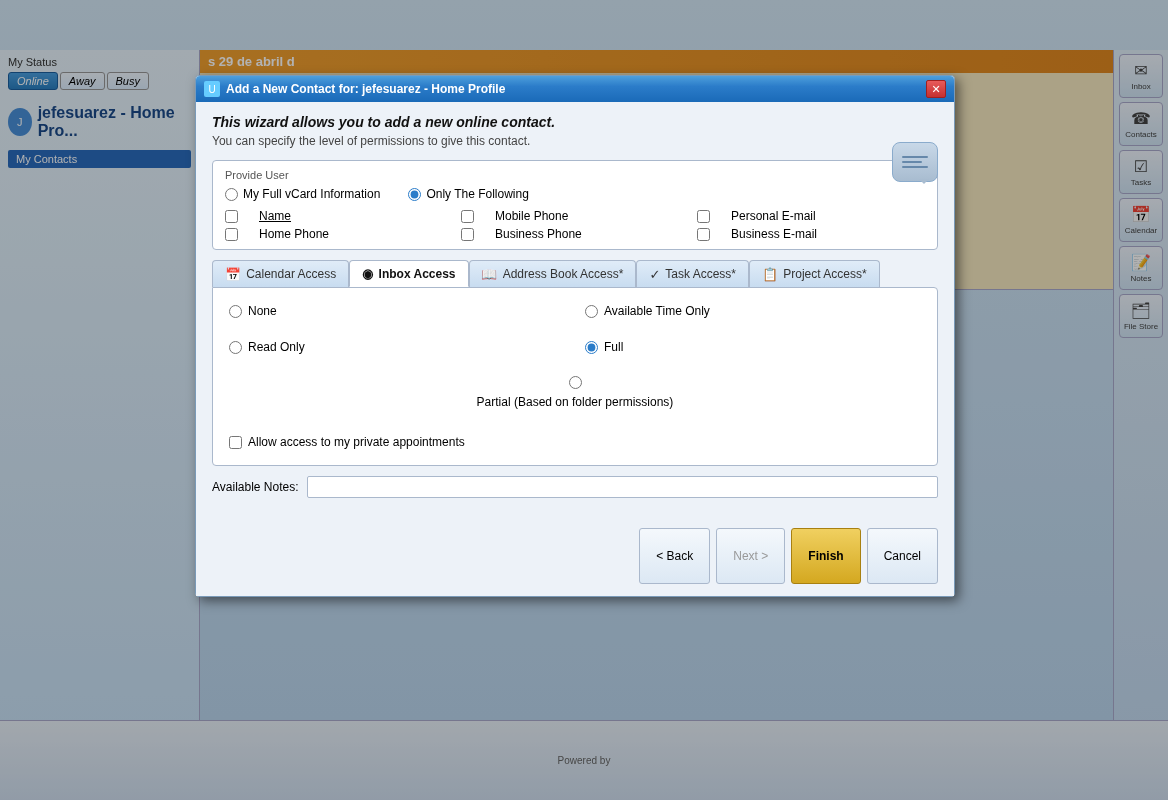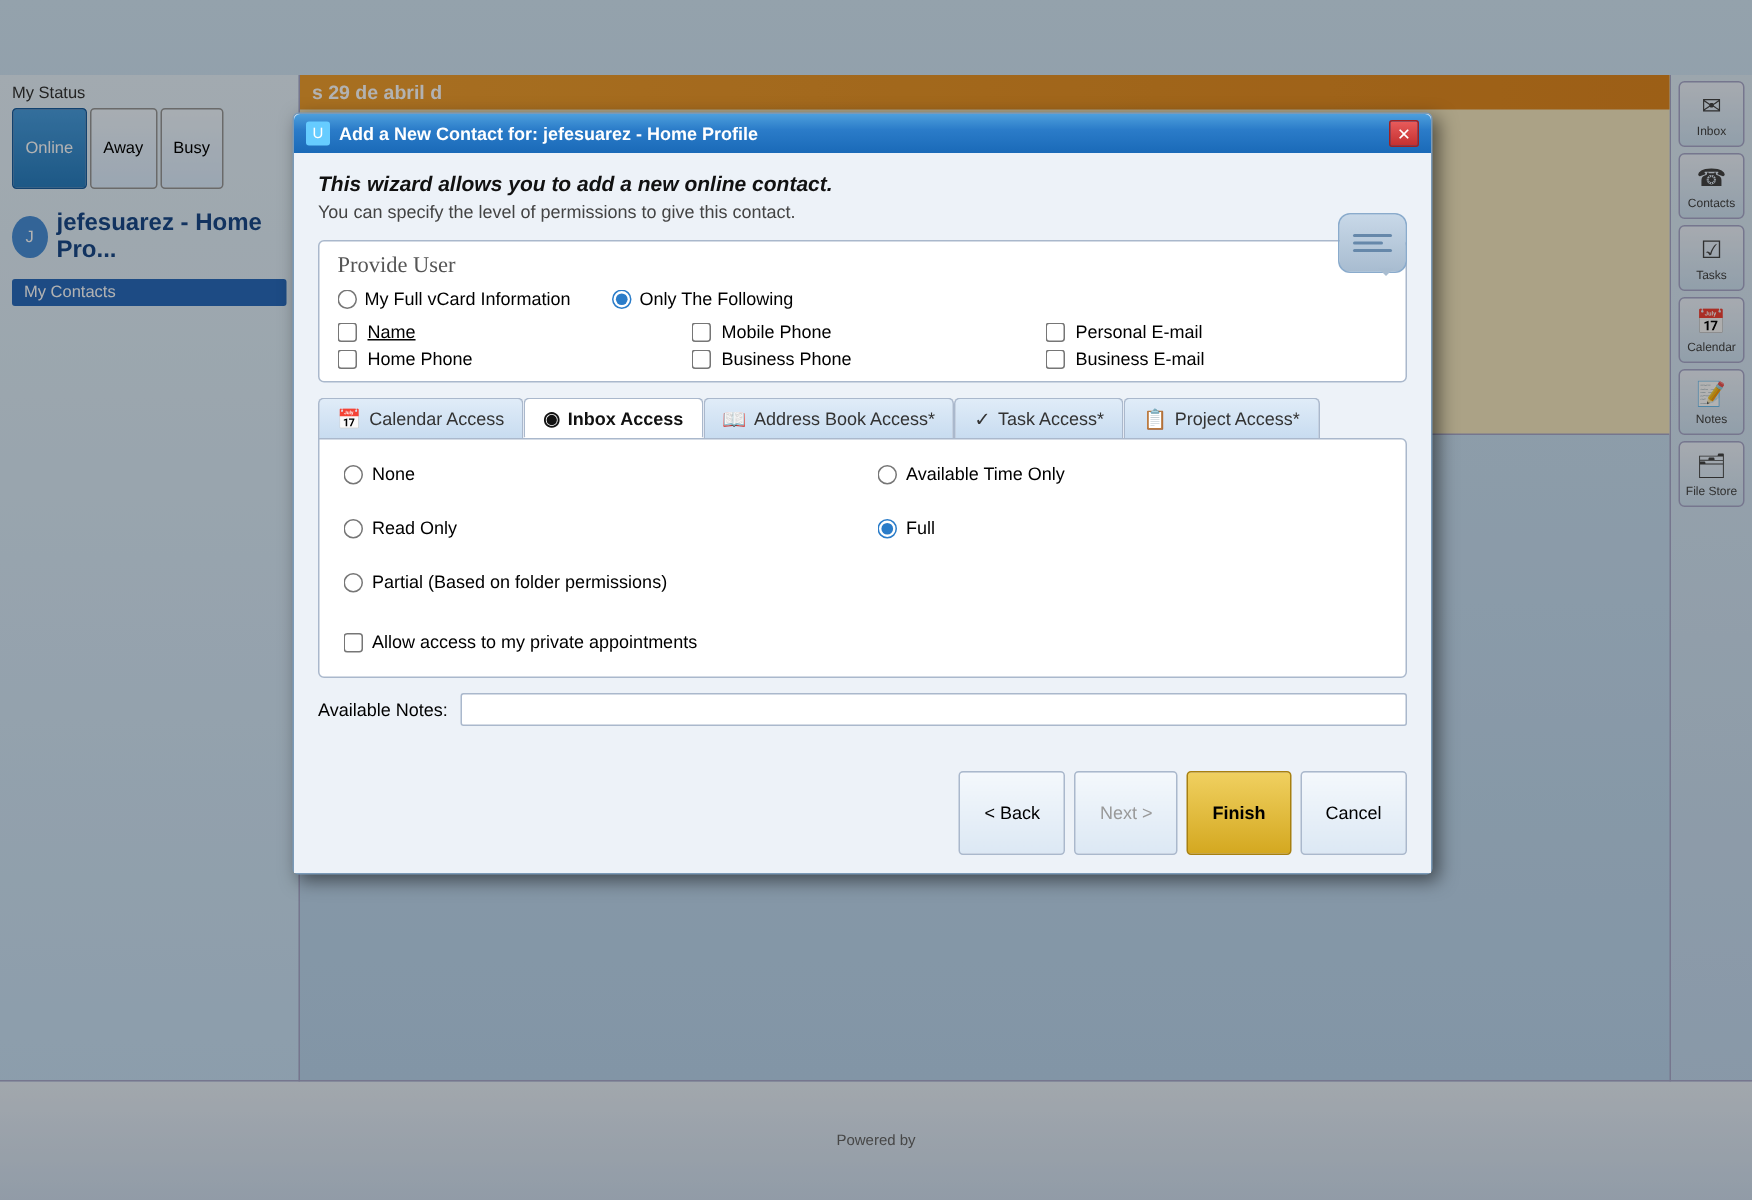--- a/index.html
+++ b/index.html
@@ -81,26 +81,27 @@
     }
     .sidebar-status {
       padding: 6px 8px 4px;
       font-size: 11px;
       color: #333;
     }
     .status-buttons {
       display: flex; gap: 2px; padding: 0 8px 8px;
     }
     .status-btn {
-      padding: 20px 8px;
+      padding: 2px 8px;
       font-size: 11px;
       border: 1px solid #999;
       border-radius: 3px;
       cursor: pointer;
       background: linear-gradient(to bottom, #f0f8ff, #ddeeff);
+      font-style: italic;
     }
     .status-btn.active {
       background: linear-gradient(to bottom, #4a9fe0, #2a7fc0);
       color: white;
       border-color: #1a5fa0;
     }
     .sidebar-user {
       display: flex; align-items: center; padding: 6px 8px;
       gap: 6px;
     }
@@ -268,32 +269,32 @@
 
     
     .provide-user-group {
       border: 1px solid #aab8cc;
       border-radius: 4px;
       padding: 8px 12px;
       background: white;
       margin-bottom: 10px;
     }
     .provide-user-label {
-      font-size: 15px; color: #555; margin-bottom: 6px; font-family: Liberation Serif, serif;
+      font-size: 11px; color: #555; margin-bottom: 6px;
     }
     .radio-group-row {
       display: flex; gap: 28px; margin-bottom: 8px; align-items: center;
     }
     .radio-label { display: flex; align-items: center; gap: 5px; font-size: 12px; cursor: pointer; }
     .checkbox-grid {
       display: grid;
       grid-template-columns: 1fr 1fr 1fr;
       gap: 4px 8px;
     }
-    .check-label { display: flex; align-items: center; gap: 7px; font-size: 12px; }
+    .check-label { display: flex; align-items: center; gap: 21px; font-size: 12px; }
     .check-label.underlined span { text-decoration: underline; }
 
     
     .tabs-area {
       display: flex; gap: 0; margin-bottom: 0;
     }
     .tab {
       padding: 5px 12px;
       font-size: 12px;
       border: 1px solid #aab8cc;
@@ -580,21 +581,21 @@
           <span>Available Time Only</span>
         </label>
         <label class="radio-option">
           <input type="radio" name="access" style="">
           <span>Read Only</span>
         </label>
         <label class="radio-option">
           <input type="radio" name="access" checked="" style="">
           <span>Full</span>
         </label>
-        <label class="radio-option" style="grid-column: 1/-1;">
+        <label class="radio-option" style="grid-column: 1/-1; flex-direction: column;">
           <input type="radio" name="access" style="">
           <span>Partial (Based on folder permissions)</span>
         </label>
       </div>
       <label class="private-appt-check">
         <input type="checkbox" style="">
         <span>Allow access to my private appointments</span>
       </label>
     </div>
 

